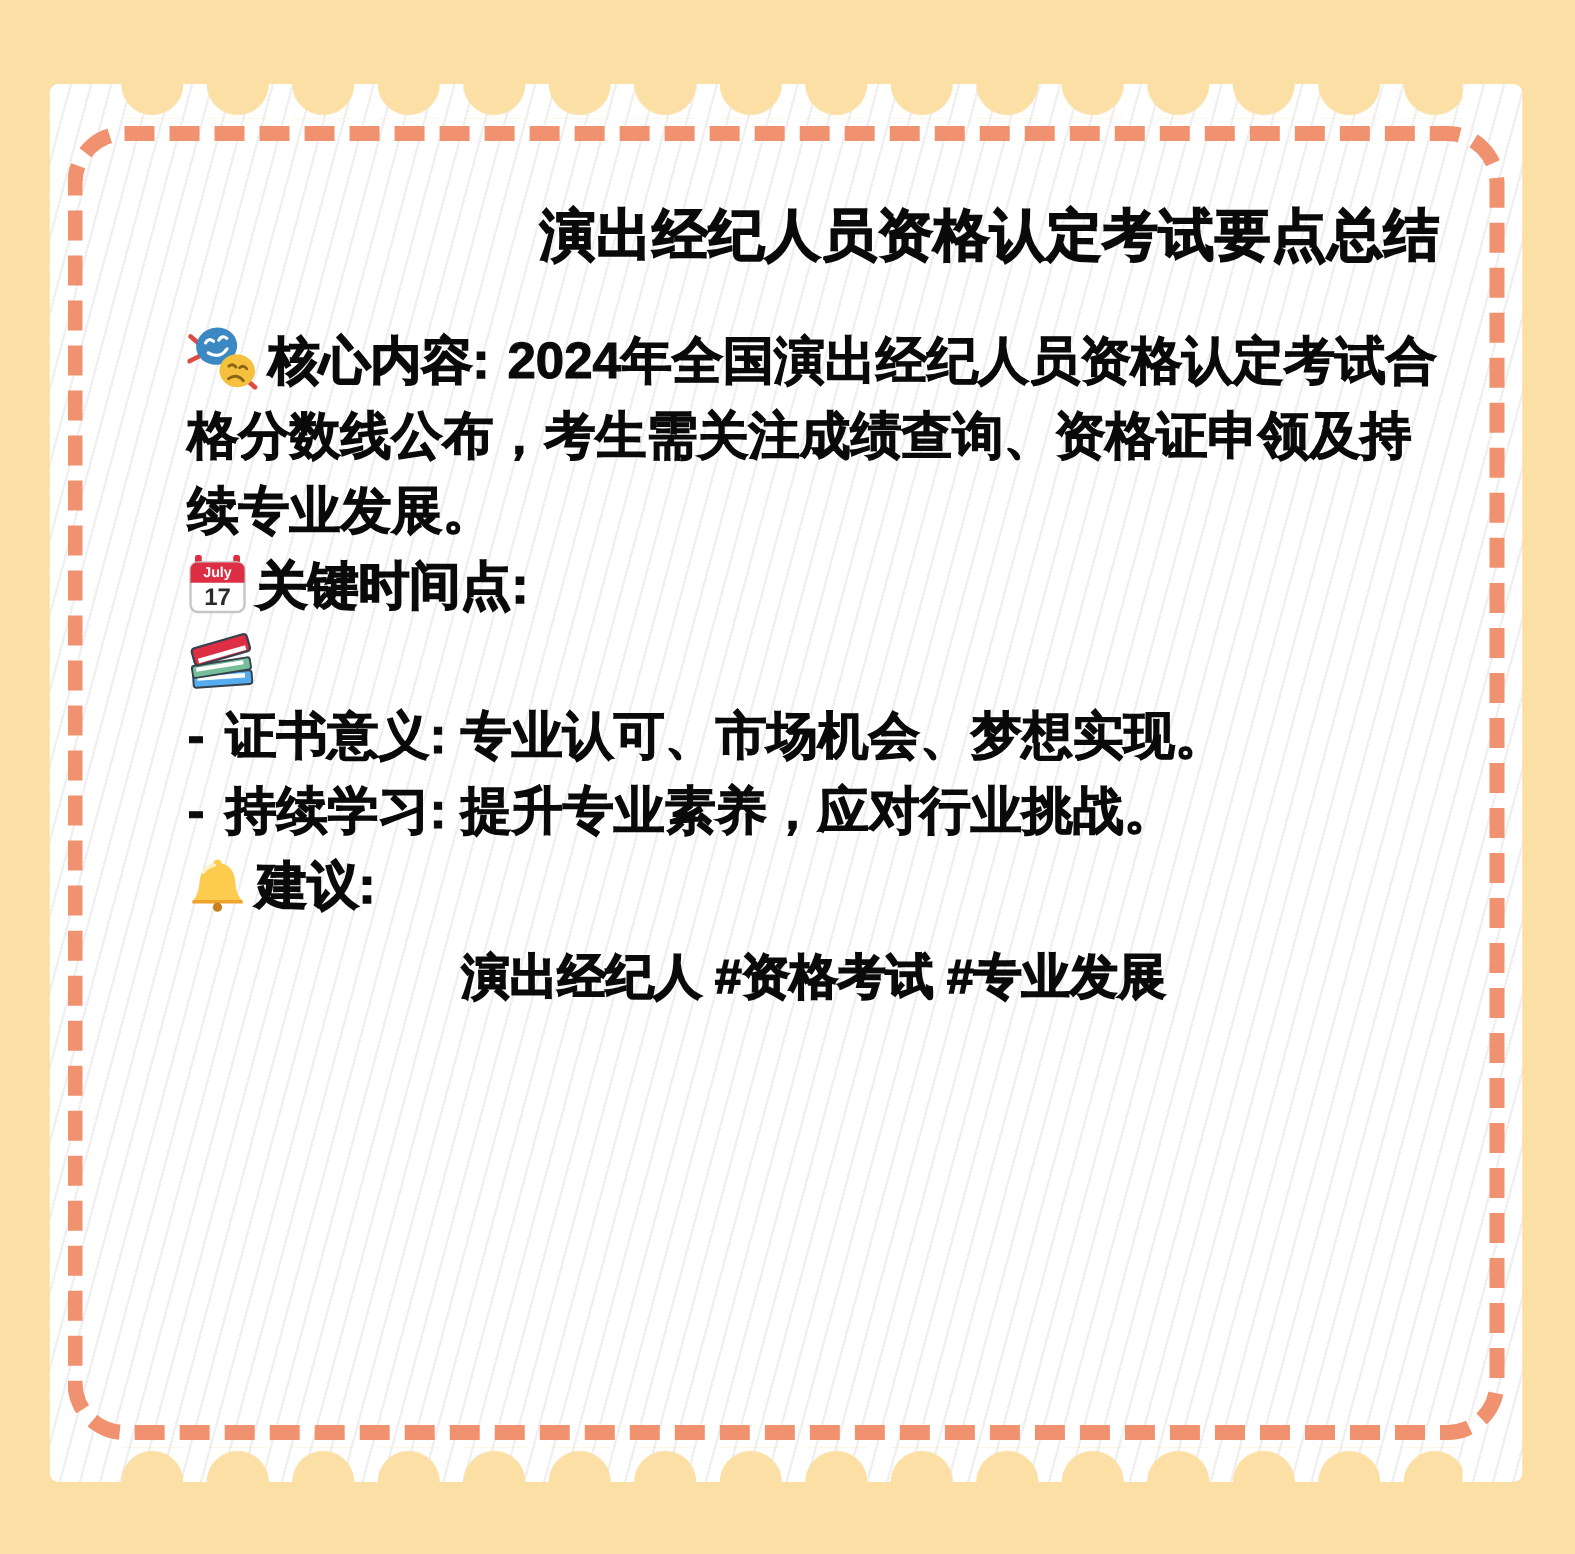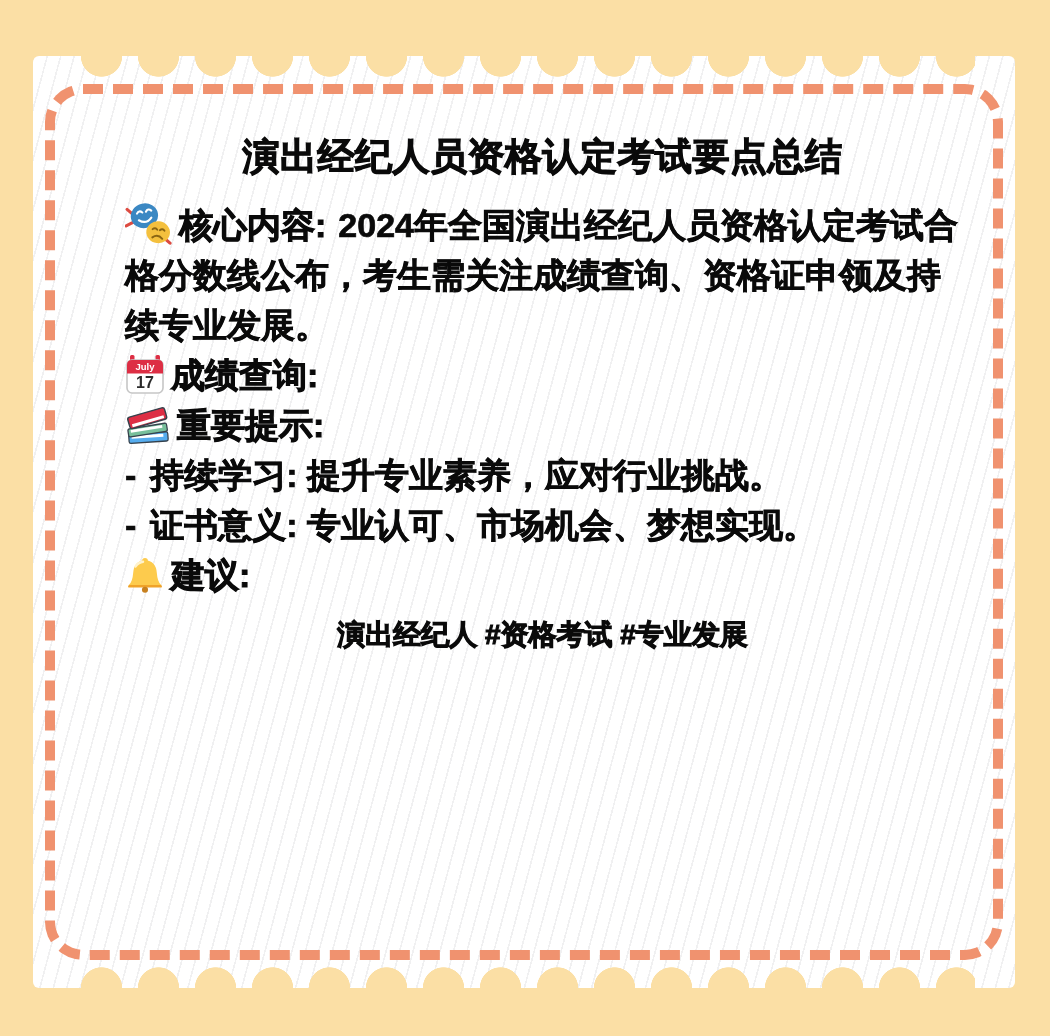--- a/index.html
+++ b/index.html
@@ -48,47 +48,47 @@
   .content {
     position: absolute;
     left: 92px; top: 52px;
     width: 835px;
     color: #0a0a0a;
   }
   .title {
     margin: 26px 0 0 0;
     font-size: 37px;
     font-weight: 900;
-    text-align: center;
+    text-align: right;
     letter-spacing: 0.5px;
     -webkit-text-stroke: 1.1px #0a0a0a;
     line-height: 46px;
   }
   .para, .sec-heading, .bullet {
     margin: 0;
     font-size: 34px;
     font-weight: 800;
     line-height: 50px;
     -webkit-text-stroke: 0.7px #0a0a0a;
   }
-  .para { margin-top: 20px; }
+  .para { margin-top: 36px; }
   .sec-heading b, .para b {
     font-weight: 900;
     margin-right: 12px;
     -webkit-text-stroke: 1px #0a0a0a;
   }
   .icon {
     display: inline-block;
     vertical-align: -8px;
     margin-right: 6px;
   }
   .bullet .dash { margin-right: 14px; }
   .footer {
     margin: 12px 0 0 0;
-    font-size: 28px;
+    font-size: 32px;
     font-weight: 900;
     text-align: center;
     -webkit-text-stroke: 1.1px #0a0a0a;
     line-height: 46px;
   }
   svg text { font-family: "Liberation Sans", sans-serif; }
 </style>
 </head>
 <body>
 
@@ -120,41 +120,41 @@
     </p>
 
     <p class="sec-heading">
       <svg class="icon" width="40" height="42" viewBox="0 0 40 42">
         <rect x="5" y="2" width="4.5" height="8" rx="1.5" fill="#DD2E44"></rect>
         <rect x="30.5" y="2" width="4.5" height="8" rx="1.5" fill="#DD2E44"></rect>
         <rect x="2" y="7" width="36" height="33" rx="5" fill="#ffffff" stroke="#C6C6C6" stroke-width="1.6"></rect>
         <path d="M2 12 q0 -5 5 -5 h26 q5 0 5 5 v8.5 h-36 z" fill="#DD2E44"></path>
         <text x="20" y="16.5" text-anchor="middle" font-size="9.5" font-weight="bold" fill="#ffffff">July</text>
         <text x="20" y="35" text-anchor="middle" font-size="16" font-weight="bold" fill="#2b2b2b">17</text>
-      </svg><b>成绩查询:</b>
+      </svg><b>关键时间点:</b>
     </p>
 
     <p class="sec-heading">
       <svg class="icon" width="46" height="40" viewBox="0 0 50 44">
         <g transform="rotate(-4 25 36)">
           <rect x="4" y="31" width="43" height="10" rx="2" fill="#55ACEE" stroke="#35414c" stroke-width="1.4"></rect>
           <rect x="7" y="32.8" width="35" height="3.2" fill="#ffffff"></rect>
         </g>
         <g transform="rotate(-9 25 27)">
           <rect x="3" y="23" width="43" height="9" rx="2" fill="#77BF9B" stroke="#35414c" stroke-width="1.4"></rect>
           <rect x="6" y="24.6" width="35" height="3" fill="#ffffff"></rect>
         </g>
         <g transform="rotate(-16 24 14)">
           <rect x="3" y="8" width="42" height="13" rx="2.5" fill="#DD2E44" stroke="#35414c" stroke-width="1.6"></rect>
           <rect x="6" y="16.2" width="36" height="3.4" fill="#ffffff"></rect>
         </g>
-      </svg><b>重要提示:</b>
+      </svg>
     </p>
+    <p class="bullet"><span class="dash">-</span><span>证书意义: 专业认可、市场机会、梦想实现。</span></p>
     <p class="bullet"><span class="dash">-</span><span>持续学习: 提升专业素养，应对行业挑战。</span></p>
-    <p class="bullet"><span class="dash">-</span><span>证书意义: 专业认可、市场机会、梦想实现。</span></p>
 
     <p class="sec-heading">
       <svg class="icon" width="40" height="38" viewBox="0 0 40 40">
         <rect x="17" y="1" width="6" height="6" rx="3" fill="#FDCB4D"></rect>
         <path d="M20 3.5 q11.5 0.5 12.5 13.5 q0.6 9 4.5 12.5 h-34 q3.9 -3.5 4.5 -12.5 q1 -13 12.5 -13.5z" fill="#FDCB4D"></path>
         <path d="M3 29.5 h34 q1.5 1.2 0.5 2.5 h-35 q-1 -1.3 0.5 -2.5z" fill="#F0A32A"></path>
         <circle cx="20" cy="34.5" r="3.2" fill="#C7801F"></circle>
         <path d="M10 10 q3.5 -4.5 8 -5" stroke="#FFF3CC" stroke-width="2.4" fill="none" stroke-linecap="round"></path>
       </svg><b>建议:</b>
     </p>

